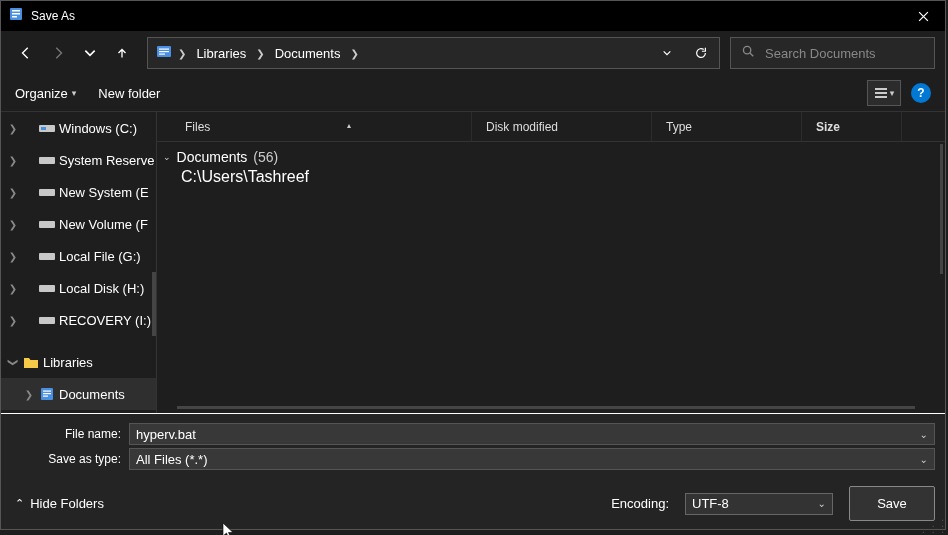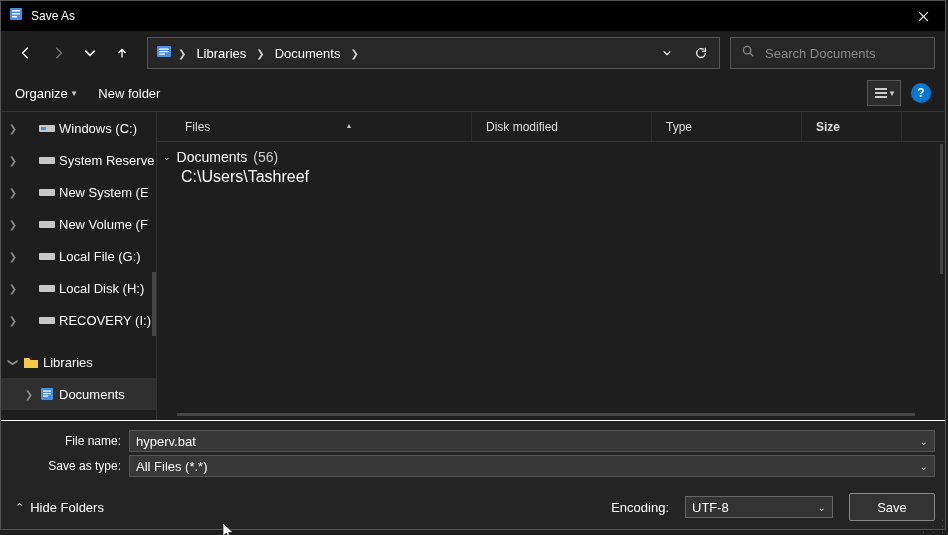--- a/index.html
+++ b/index.html
@@ -72,21 +72,21 @@
   .form-field { flex: 1; height: 22px; background: #383838; border: 1px solid #555; display: flex; align-items: center; padding: 0 6px; font-size: 13px; }
   .form-field input { background: transparent; border: none; outline: none; color: #fff; width: 100%; font-size: 13px; }
   .form-field.dd { justify-content: space-between; }
   .dd-chev { color: #ccc; font-size: 10px; }
 
   .action-row { display: flex; align-items: center; justify-content: space-between; margin-top: 16px; }
   .hide-folders { display: flex; align-items: center; gap: 6px; font-size: 13px; color: #fff; padding-left: 4px; }
   .action-right { display: flex; align-items: center; gap: 16px; }
   .enc-label { font-size: 13px; }
   .enc-dd { width: 148px; height: 22px; background: #333; border: 1px solid #666; display: flex; align-items: center; justify-content: space-between; padding: 0 6px; font-size: 13px; }
-  .btn { width: 86px; height: 28px; border: 1px solid #888; background: #333; color: #fff; font-size: 13px; display: flex; align-items: center; justify-content: center; border-radius: 2px; }
+  .btn { width: 86px; height: 35px; border: 1px solid #888; background: #333; color: #fff; font-size: 13px; display: flex; align-items: center; justify-content: center; border-radius: 2px; }
 
   .cursor { position: absolute; left: 222px; top: 522px; font-size: 16px; color: #fff; pointer-events: none; }
   .resize-grip { position: absolute; right: 2px; bottom: 2px; font-size: 10px; color: #555; line-height: 6px; letter-spacing: 2px; text-align: right; }
 
   
   svg { fill: currentColor; }
   .chev-small { font-size: 9px; color:#ccc; }
 </style>
 </head>
 <body>

